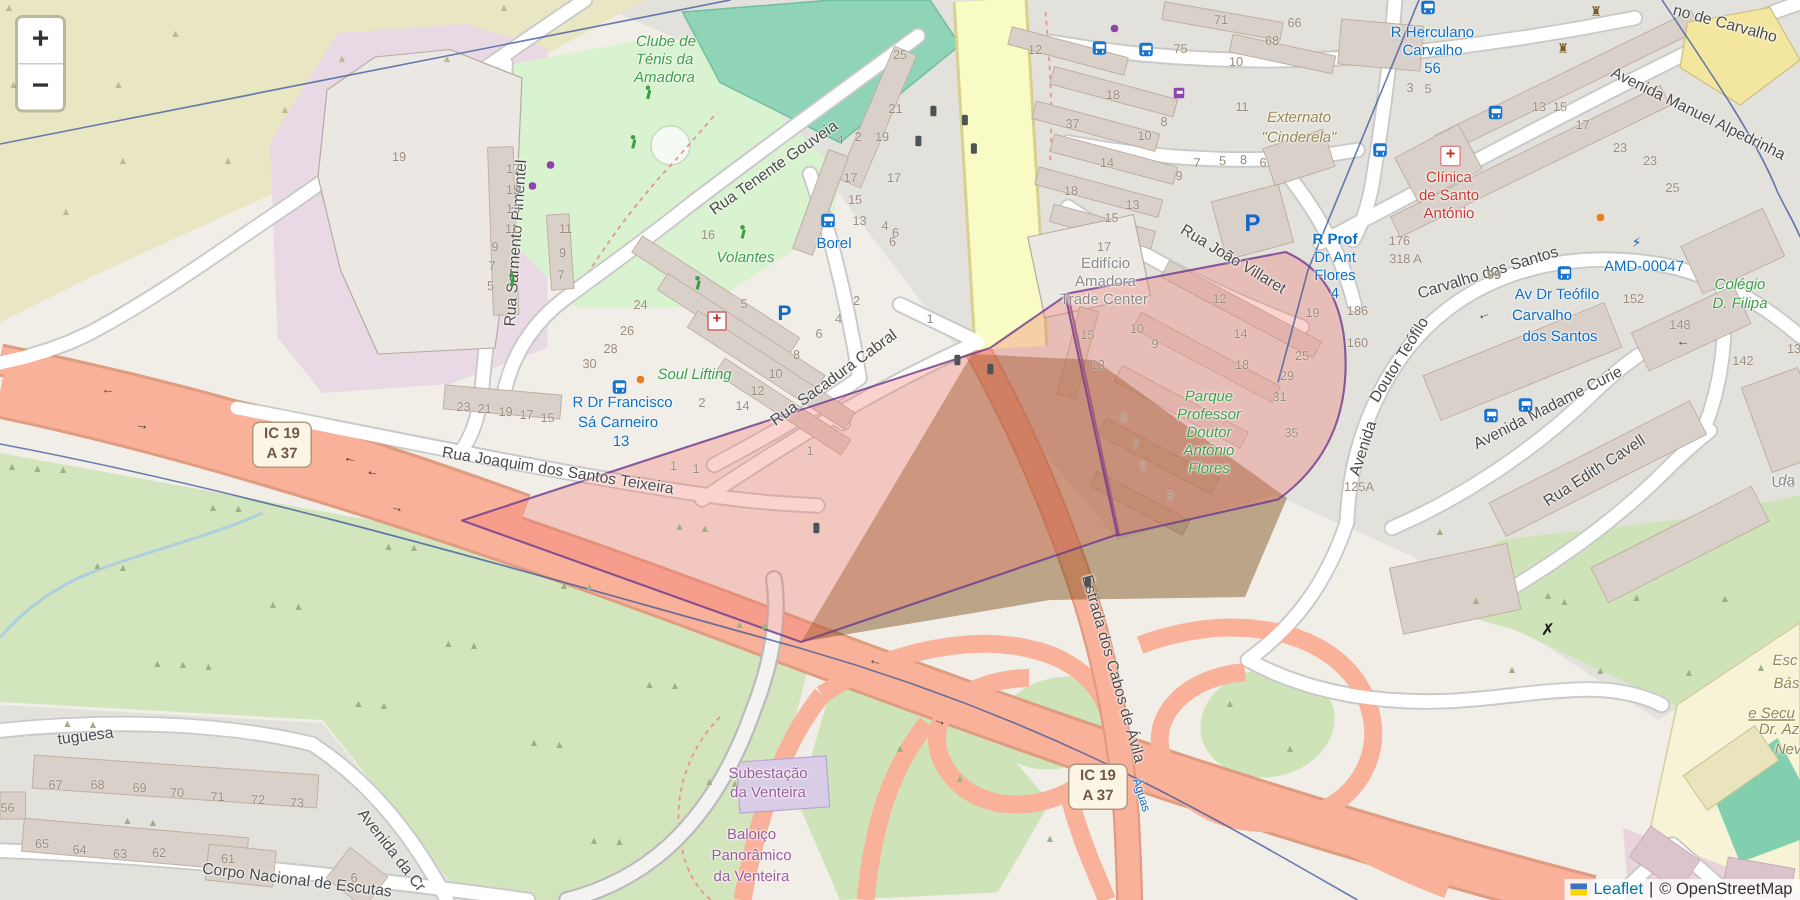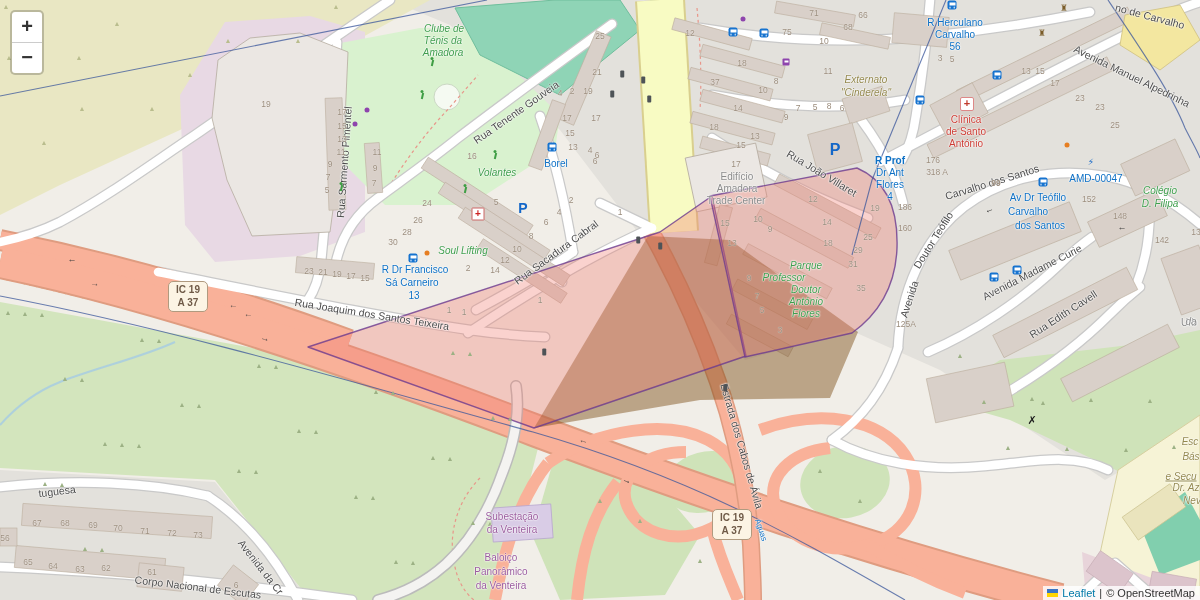--- a/index.html
+++ b/index.html
@@ -348,21 +348,21 @@
       <span class="lbl transit" style="left: 1028px; top: 211px; position: absolute;">Carvalho</span>
       <span class="lbl transit" style="left: 1040px; top: 225px; position: absolute;">dos Santos</span>
       <span class="lbl transit" style="left: 1096px; top: 178px; position: absolute;">AMD-00047</span>
       <span class="lbl transit-sm" style="--r: 72deg; left: 761px; top: 530px; position: absolute;">Águas</span>
       <span class="lbl poi-green" style="left: 444px; top: 28px; position: absolute;">Clube de</span>
       <span class="lbl poi-green" style="left: 443px; top: 40px; position: absolute;">Ténis da</span>
       <span class="lbl poi-green" style="left: 443px; top: 52px; position: absolute;">Amadora</span>
       <span class="lbl poi-green" style="left: 497px; top: 172px; position: absolute;">Volantes</span>
       <span class="lbl poi-green" style="left: 463px; top: 250px; position: absolute;">Soul Lifting</span>
       <span class="lbl poi-green" style="left: 806px; top: 265px; position: absolute;">Parque</span>
-      <span class="lbl poi-green" style="left: 784px; top: 277px; position: absolute; text-align: right;">Professor</span>
+      <span class="lbl poi-green" style="left: 806px; top: 277px; position: absolute; text-align: right;">Professor</span>
       <span class="lbl poi-green" style="left: 806px; top: 289px; position: absolute;">Doutor</span>
       <span class="lbl poi-green" style="left: 806px; top: 301px; position: absolute;">António</span>
       <span class="lbl poi-green" style="left: 806px; top: 313px; position: absolute;">Flores</span>
       <span class="lbl poi-green" style="left: 1160px; top: 190px; position: absolute;">Colégio</span>
       <span class="lbl poi-green" style="left: 1160px; top: 203px; position: absolute;">D. Filipa</span>
       <span class="lbl poi-purple" style="left: 512px; top: 516px; position: absolute;">Subestação</span>
       <span class="lbl poi-purple" style="left: 512px; top: 529px; position: absolute;">da Venteira</span>
       <span class="lbl poi-purple" style="left: 501px; top: 557px; position: absolute;">Baloiço</span>
       <span class="lbl poi-purple" style="left: 501px; top: 571px; position: absolute;">Panorâmico</span>
       <span class="lbl poi-purple" style="left: 501px; top: 585px; position: absolute;">da Venteira</span>

